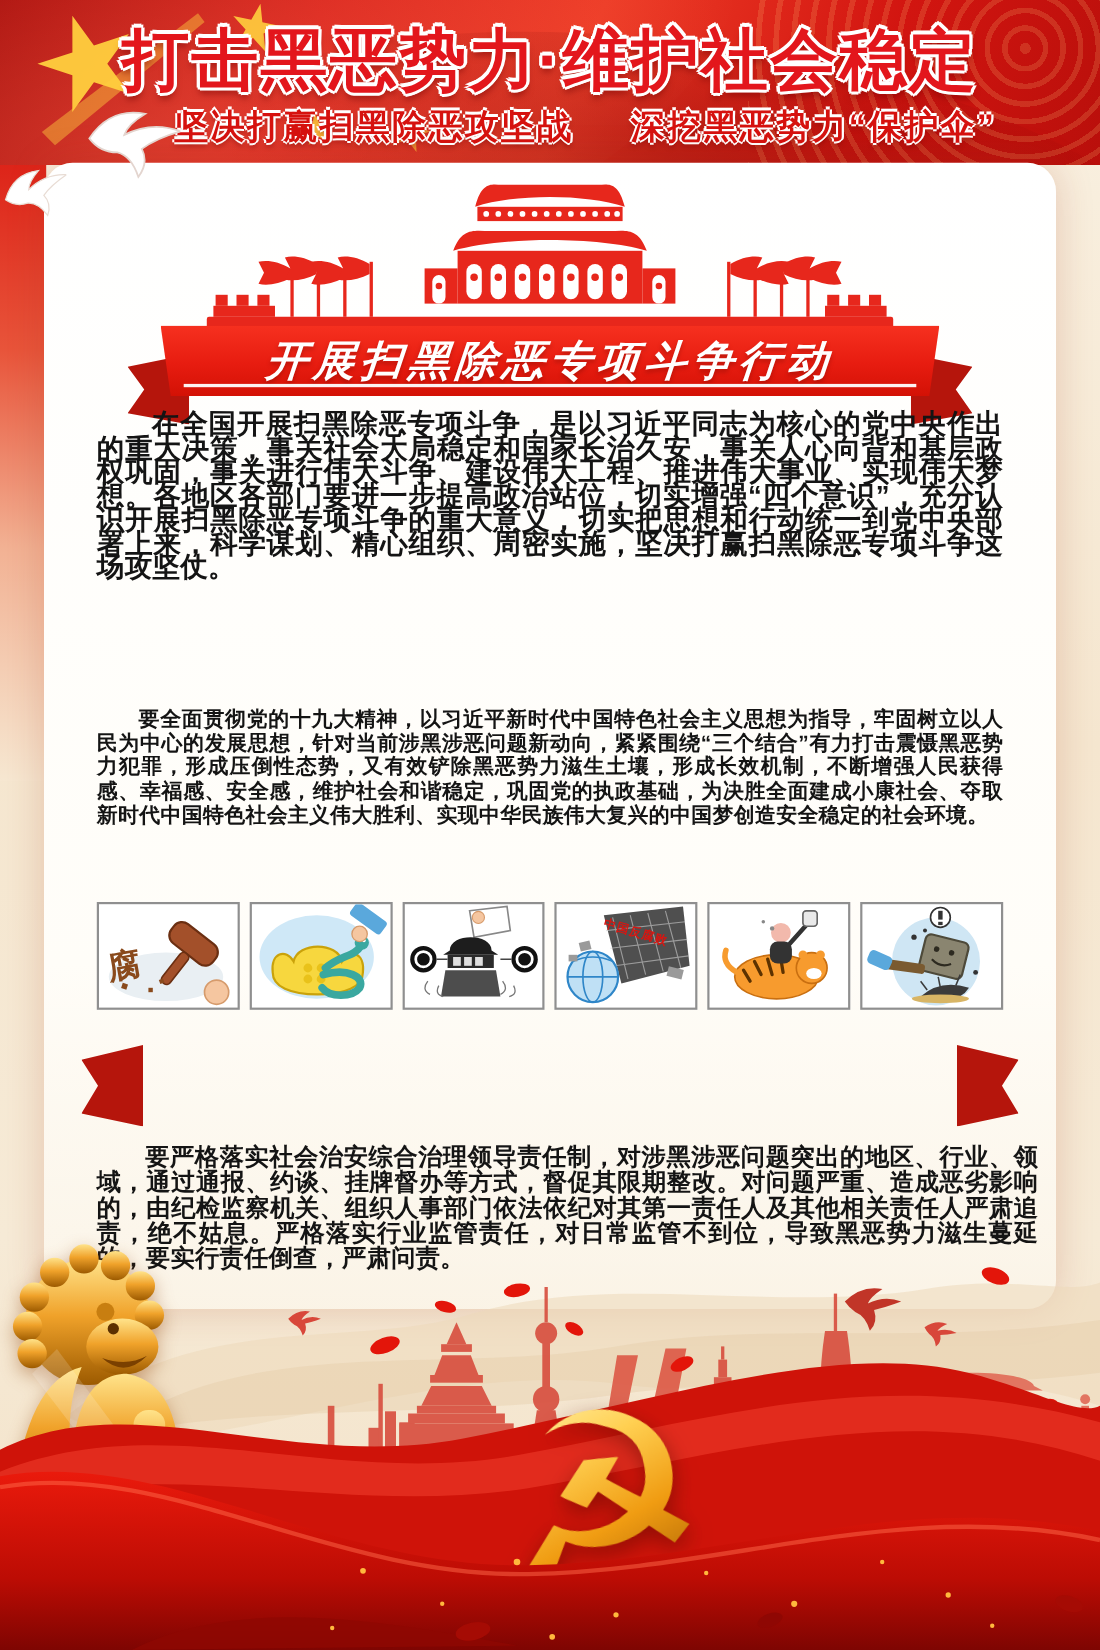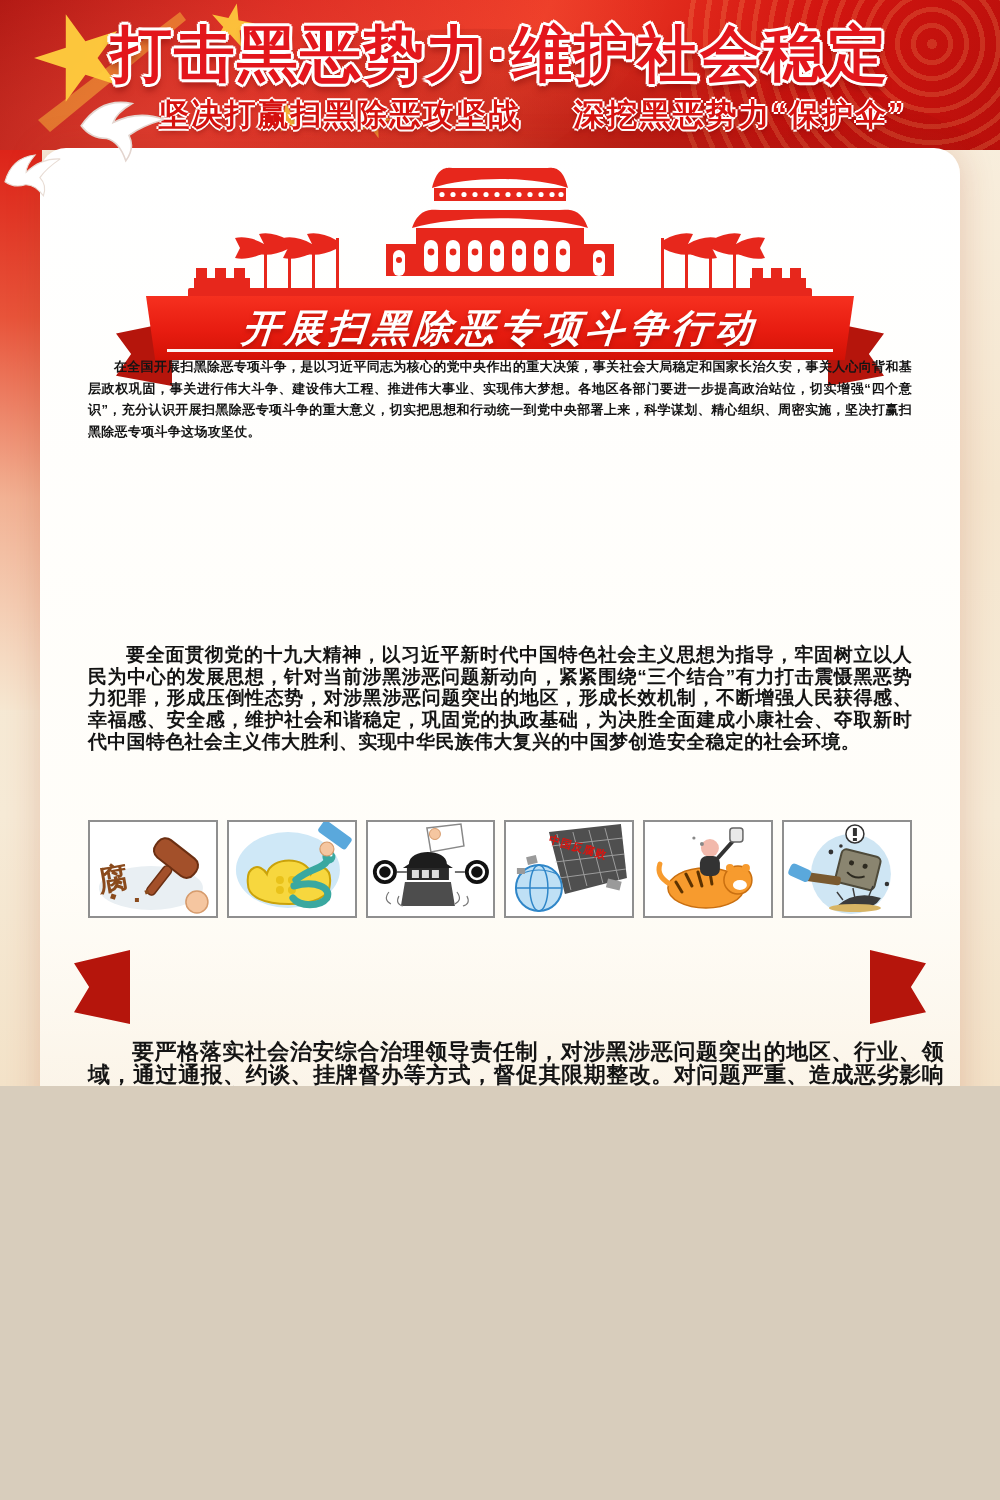--- a/index.html
+++ b/index.html
@@ -1,17 +1,17 @@
 <!DOCTYPE html>
 <html><head>
 <meta charset="utf-8">
 <style>
   html,body{margin:0;padding:0;background:#d8cdbc;}
   #poster{
-    position:relative;width:1000px;height:1086px;overflow:hidden;
+    position:relative;width:1000px;height:1500px;overflow:hidden;
     background:linear-gradient(180deg,#f9f1e2 0%,#f5e6cf 45%,#f6ead6 75%,#f3e2c8 100%);
     font-family:"Liberation Sans","DejaVu Sans",sans-serif;
   }
   
   .hdr{position:absolute;left:0;top:0;width:1000px;height:150px;overflow:hidden;
     background:linear-gradient(112deg,#a80d0b 0%,#d8201a 28%,#ed3b26 52%,#d21510 78%,#b90f0b 100%);}
   .hdr .swoosh1{position:absolute;left:-220px;top:-150px;width:900px;height:420px;border-radius:50%;
     background:radial-gradient(ellipse at 40% 60%,rgba(255,120,90,.35),rgba(150,10,5,0) 70%);transform:rotate(-14deg);}
   .hdr .swoosh2{position:absolute;left:180px;top:40px;width:900px;height:300px;border-radius:50%;
     background:radial-gradient(ellipse at 50% 40%,rgba(120,5,5,.4),rgba(120,5,5,0) 70%);transform:rotate(8deg);}
@@ -50,21 +50,21 @@
   .gate-ribbon{left:90px;top:148px;width:740px;}
   .gate-ribbon .bar{height:64px;}
   .gate-ribbon .bar::after{content:"";position:absolute;left:3%;right:3%;bottom:8px;height:3px;background:rgba(255,255,255,.95);}
   .gate-ribbon .bar span{font-size:38px;font-style:italic;letter-spacing:5px;transform:skewX(-5deg);}
   .gate-ribbon .wing{top:26px;height:64px;}
   .rib1{left:48px;top:388px;width:824px;}
   .rib2{left:48px;top:782px;width:824px;}
   
   .para{position:absolute;margin:0;color:#141414;font-weight:700;text-align:justify;
     text-indent:2em;letter-spacing:.3px;}
-  .p1{left:48px;top:208px;width:824px;font-size:13px;line-height:21.7px;}
+  .p1{left:48px;top:228px;width:824px;font-size:25px;line-height:21.7px;}
   .p2{left:48px;top:496px;width:824px;font-size:19px;line-height:21.7px;}
   .p3{left:48px;top:892px;width:856px;font-size:22px;line-height:23px;}
   
   .cartoons{position:absolute;left:48px;top:672px;width:824px;height:98px;display:flex;gap:9px;}
   .cbox{position:relative;flex:1 1 0;background:#fff;border:2px solid #8f8f8f;overflow:hidden;}
   .cbox svg{position:absolute;left:0;top:0;width:100%;height:100%;}
   .cglyph{position:absolute;left:8px;top:42px;font-size:30px;font-weight:900;color:#8a4a1c;
     transform:rotate(-10deg);line-height:1;}
   .cnetlabel{position:absolute;left:42px;top:18px;font-size:11px;font-weight:900;color:#d81510;
     letter-spacing:1px;transform:rotate(16deg);white-space:nowrap;}
@@ -195,21 +195,21 @@
     <div class="ribbon gate-ribbon">
       <div class="wing l"></div>
       <div class="wing r"></div>
       <div class="bar">
         <span>开展扫黑除恶专项斗争行动</span>
       </div>
     </div>
 
     <p class="para p1">在全国开展扫黑除恶专项斗争，是以习近平同志为核心的党中央作出的重大决策，事关社会大局稳定和国家长治久安，事关人心向背和基层政权巩固，事关进行伟大斗争、建设伟大工程、推进伟大事业、实现伟大梦想。各地区各部门要进一步提高政治站位，切实增强“四个意识”，充分认识开展扫黑除恶专项斗争的重大意义，切实把思想和行动统一到党中央部署上来，科学谋划、精心组织、周密实施，坚决打赢扫黑除恶专项斗争这场攻坚仗。</p>
 
-    <p class="para p2">要全面贯彻党的十九大精神，以习近平新时代中国特色社会主义思想为指导，牢固树立以人民为中心的发展思想，针对当前涉黑涉恶问题新动向，紧紧围绕“三个结合”有力打击震慑黑恶势力犯罪，形成压倒性态势，对涉黑涉恶问题突出的地区，形成长效机制，不断增强人民获得感、幸福感、安全感，维护社会和谐稳定，巩固党的执政基础，为决胜全面建成小康社会、夺取新时代中国特色社会主义伟大胜利、实现中华民族伟大复兴的中国梦创造安全稳定的社会环境。</p>
+    <p class="para p2">要全面贯彻党的十九大精神，以习近平新时代中国特色社会主义思想为指导，牢固树立以人民为中心的发展思想，针对当前涉黑涉恶问题新动向，紧紧围绕“三个结合”有力打击震慑黑恶势力犯罪，形成压倒性态势，又有效铲除黑恶势力滋生土壤，形成长效机制，不断增强人民获得感、幸福感、安全感，维护社会和谐稳定，巩固党的执政基础，为决胜全面建成小康社会、夺取新时代中国特色社会主义伟大胜利、实现中华民族伟大复兴的中国梦创造安全稳定的社会环境。</p>
 
     <div class="cartoons">
       <div class="cbox">
         <svg viewBox="0 0 124 94">
           <ellipse cx="60" cy="66" rx="52" ry="22" fill="#e9eff3"></ellipse>
           <g transform="rotate(38 82 40)">
             <rect x="58" y="24" width="48" height="22" rx="9" fill="#a3502a" stroke="#6b2f12" stroke-width="2"></rect>
             <rect x="78" y="46" width="9" height="34" rx="4" fill="#a3502a" stroke="#6b2f12" stroke-width="1.5"></rect>
           </g>
           <rect x="20" y="72" width="5" height="5" fill="#8a4a1c" transform="rotate(18 22 74)"></rect>

